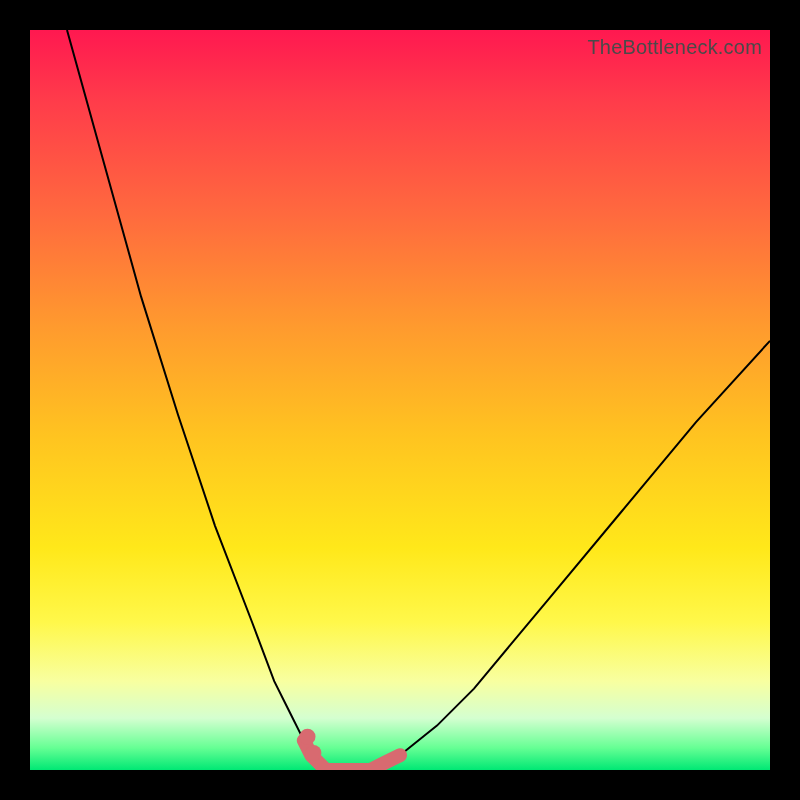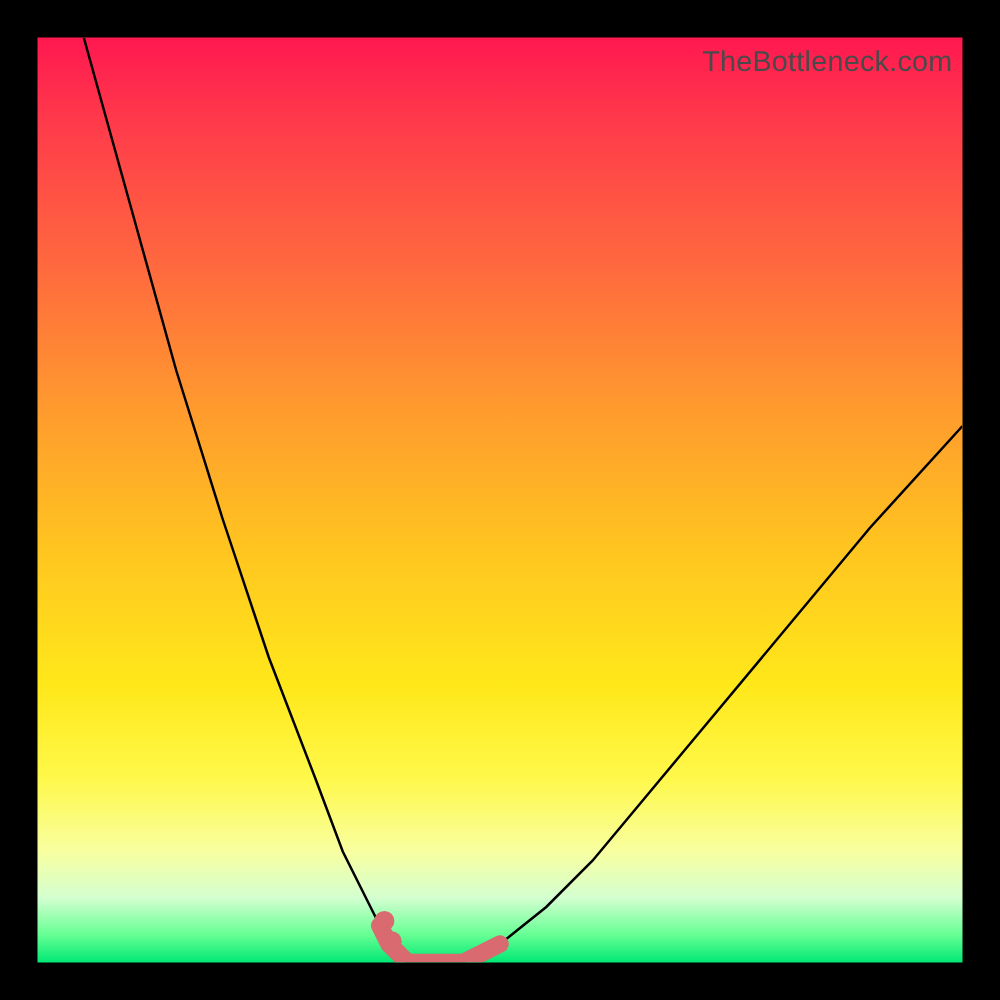--- a/index.html
+++ b/index.html
@@ -29,21 +29,21 @@
       #d4ffd0 93%,
       #66ff94 97%,
       #00e874 100%);
     overflow: hidden;
   }
   .watermark {
     position: absolute;
     top: 6px;
     right: 8px;
     color: #4a4a4a;
-    font-size: 23px;
+    font-size: 20px;
     letter-spacing: 0.2px;
     user-select: none;
   }
   svg.plot {
     position: absolute;
     left: 0;
     top: 0;
     width: 740px;
     height: 740px;
   }

